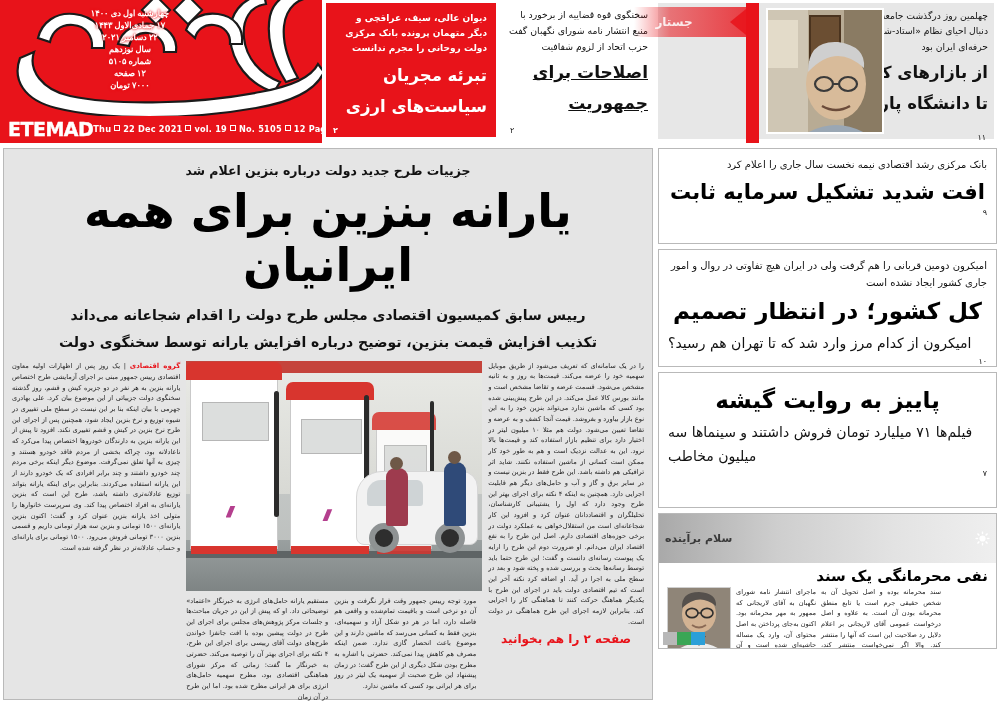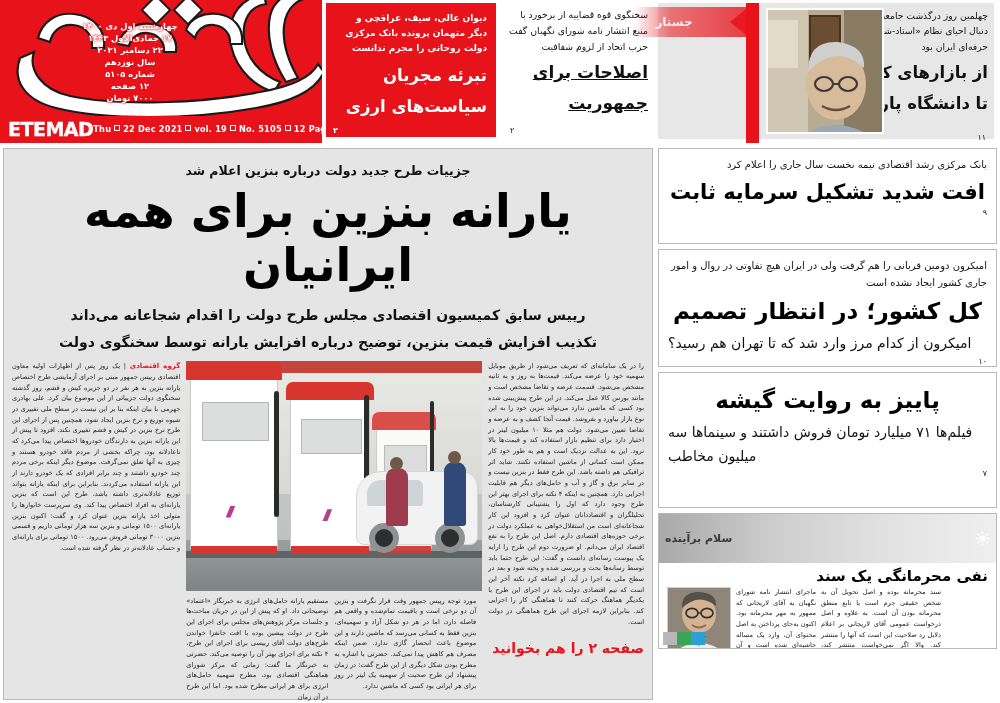--- a/index.html
+++ b/index.html
@@ -20,24 +20,25 @@
   
   .masthead{
     position:absolute;left:0;top:0;width:322px;height:143px;
     background:#e8131a;overflow:hidden;
   }
   .logo-art{
     position:absolute;right:-6px;top:-14px;width:330px;height:130px;
     pointer-events:none;
   }
   .dateblock{
-    position:absolute;right:132px;top:20px;width:120px;
+    position:absolute;right:132px;top:8px;width:120px;
     text-align:center;color:#fff;line-height:1.45;
     font-size:8.3px;font-weight:bold;z-index:4;
     text-shadow:0 0 2px #e8131a,0 0 3px #e8131a;
+    font-family:Liberation Serif, serif;
   }
   .dateblock div{white-space:nowrap;}
   .etemad-foot{
     position:absolute;left:0;bottom:2px;width:322px;height:24px;
     display:flex;align-items:center;direction:ltr;z-index:5;
   }
   .etemad-word{
     font-family:"DejaVu Sans","Liberation Sans",sans-serif;
     font-weight:bold;font-size:19px;color:#fff;letter-spacing:-0.5px;
     margin-left:8px;line-height:1;
@@ -132,21 +133,21 @@
   }
   .col-right{width:175px;}
   .col-photo{width:296px;position:relative;}
   .col-left{width:162px;}
 
   .bodytext{
     font-size:6.6px;line-height:1.62;text-align:justify;color:#222;
     direction:rtl;
   }
   .byline{color:#e8131a;font-weight:bold;font-size:7px;}
-  .readmore{color:#e8131a;font-weight:bold;font-size:14px;display:block;margin-top:13px;}
+  .readmore{color:#e8131a;font-weight:bold;font-size:12px;text-align:center;display:block;margin-top:5px;}
 
   
   .photo{
     width:296px;height:230px;position:relative;overflow:hidden;
     background:linear-gradient(#cfd3d2,#b9bcba);
   }
   .ph-sky{position:absolute;left:0;top:0;width:100%;height:58%;background:linear-gradient(#e9eae6,#d8d9d4);}
   .ph-canopy{position:absolute;left:0;top:0;width:100%;height:12px;background:#c5443c;}
   .ph-ground{position:absolute;left:0;bottom:0;width:100%;height:22%;background:linear-gradient(#9aa0a0,#7e8484);}
   .ph-curb{position:absolute;left:0;bottom:14%;width:100%;height:7px;background:#5e6465;}

